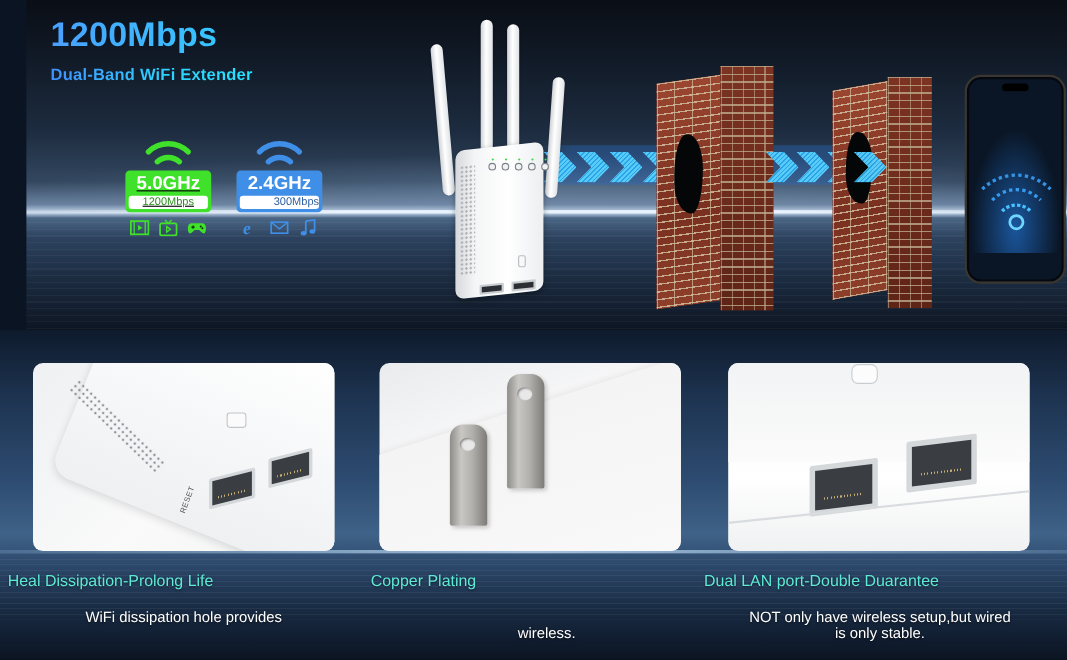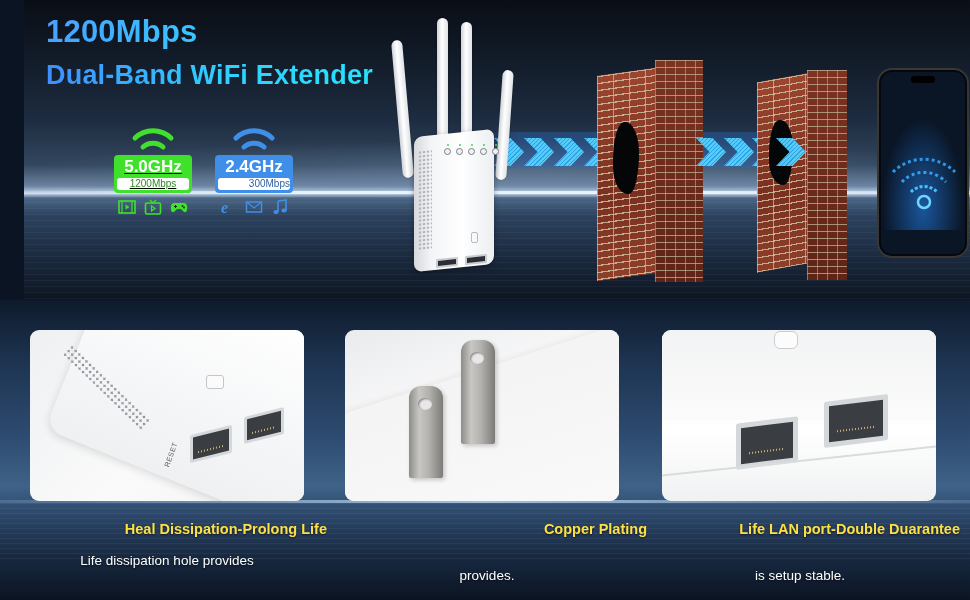--- a/index.html
+++ b/index.html
@@ -25,21 +25,21 @@
   .hero .sea-lines {
     position: absolute; left: 0; top: 196px; width: 970px; height: 104px;
     background: repeating-linear-gradient(180deg, rgba(255,255,255,0.04) 0 1px, rgba(0,0,0,0) 1px 6px);
   }
 
   .headline {
     position: absolute; left: 22px; top: 14px; font-weight: bold; font-size: 31px; letter-spacing: 0.2px;
     background: linear-gradient(90deg, #4aa0ff, #36c6ff); -webkit-background-clip: text; background-clip: text; color: transparent;
   }
   .subheadline {
-    position: absolute; left: 22px; top: 60px; font-weight: bold; font-size: 27px; letter-spacing: 0.2px;
+    position: absolute; left: 22px; top: 60px; font-weight: bold; font-size: 15px; letter-spacing: 0.2px;
     background: linear-gradient(90deg, #3f8fff 0%, #2fd0ff 55%, #26e3ff 100%); -webkit-background-clip: text; background-clip: text; color: transparent;
   }
 
   
   .band { position: absolute; top: 124px; width: 78px; text-align: center; }
   .band .wifi { width: 44px; height: 30px; margin: 0 auto 0; display: block; }
   .band .badge {
     width: 78px; border-radius: 4px; padding: 3px 3px 3px; margin-top: 1px;
   }
   .band .freq { display: block; font-weight: bold; font-size: 17px; color: #fff; line-height: 18px; }
@@ -189,29 +189,29 @@
     background: #e8e8e8; box-shadow: inset 1px 1px 2px rgba(0,0,0,0.45);
   }
 
   
   .c3 .top-face { position: absolute; left: 0; top: 0; width: 274px; height: 90px; background: linear-gradient(180deg, #f2f3f4, #fbfbfb); }
   .c3 .btn { position: absolute; left: 112px; top: 1px; width: 24px; height: 18px; border: 1px solid #c9cdd1; border-radius: 6px; background: #fcfcfc; }
   .c3 .edge { position: absolute; left: 0; top: 130px; width: 274px; height: 2px; background: #d9dcdf; transform: skewY(-6deg); }
 
   
   .cap-title {
-    position: absolute; top: 521px; width: 320px; text-align: right; color: #fde047;
-    font-weight: bold; font-size: 14.5px; text-shadow: 0 1px 2px rgba(0,0,0,0.6);
+    position: absolute; top: 521px; width: 320px; text-align: left; color: #5eead4;
+    font-weight: normal; font-size: 14.5px; text-shadow: 0 1px 2px rgba(0,0,0,0.6);
   }
   .cap-body {
     position: absolute; top: 553px; width: 320px; text-align: center; color: #ffffff;
     font-size: 13.5px; line-height: 15px; text-shadow: 0 1px 2px rgba(0,0,0,0.6);
   }
   .col1 { left: 7px; }
-  .col2 { left: 327px; }
+  .col2 { left: 337px; }
   .col3 { left: 640px; }
 </style>
 </head>
 <body>
 
 <section class="hero">
   <div class="sky-glow"></div>
   <div class="horizon"></div>
   <div class="sea-lines"></div>
 
@@ -360,26 +360,26 @@
 <div class="card c3">
   <div class="top-face"></div>
   <div class="btn"></div>
   <div class="rj45" style="left:74px; top:90px; width:62px; height:46px; border-width:5px; transform:skewY(-7deg);"></div>
   <div class="rj45" style="left:162px; top:68px; width:64px; height:46px; border-width:5px; transform:skewY(-7deg);"></div>
   <div class="edge"></div>
 </div>
 
 <h3 class="cap-title col1">Heal Dissipation-Prolong Life</h3>
 <p class="cap-body col1">
-  <span>Life dissipation hole provides</span><br>
+  <span>WiFi dissipation hole provides</span><br>
 </p>
 
 <h3 class="cap-title col2">Copper Plating</h3>
 <p class="cap-body col2">
   <br>
-  <span>provides.</span>
+  <span>wireless.</span>
 </p>
 
-<h3 class="cap-title col3">Life LAN port-Double Duarantee</h3>
+<h3 class="cap-title col3">Dual LAN port-Double Duarantee</h3>
 <p class="cap-body col3">
-  <br>
-  <span>is setup stable.</span>
+  <span>NOT only have wireless setup,but wired</span><br>
+  <span>is only stable.</span>
 </p>
 
 </body></html>

